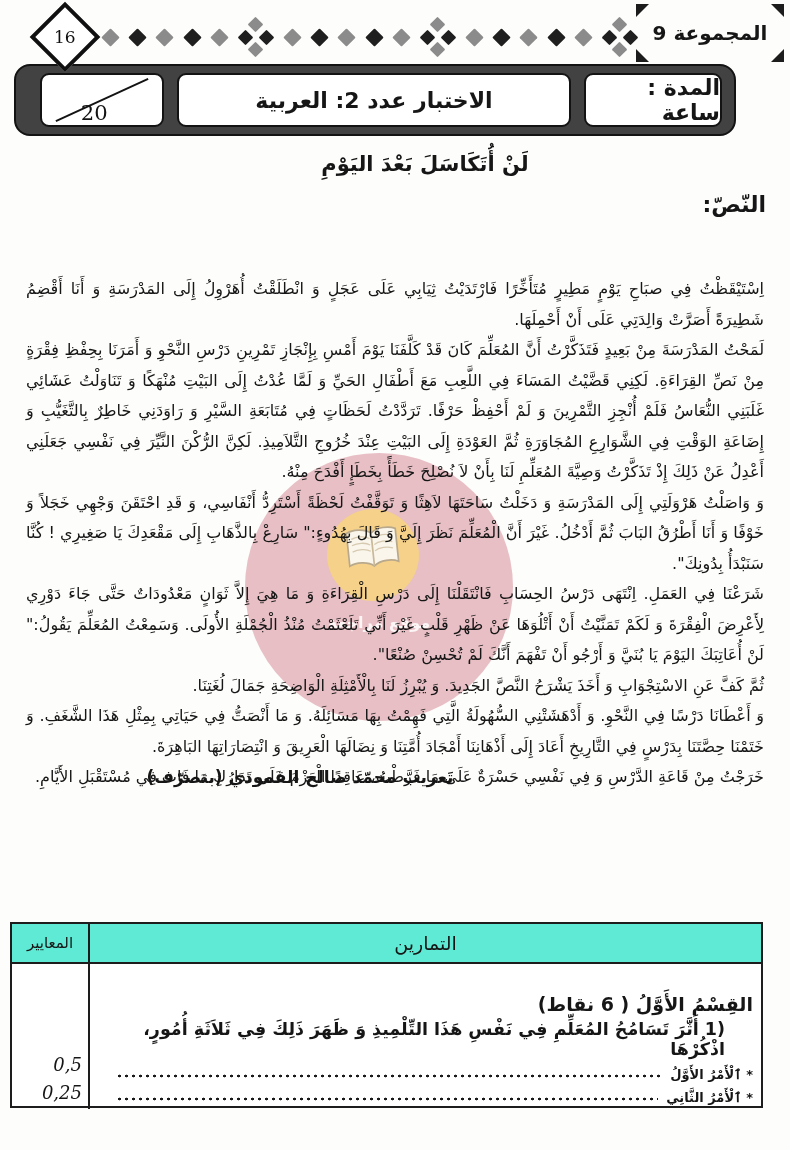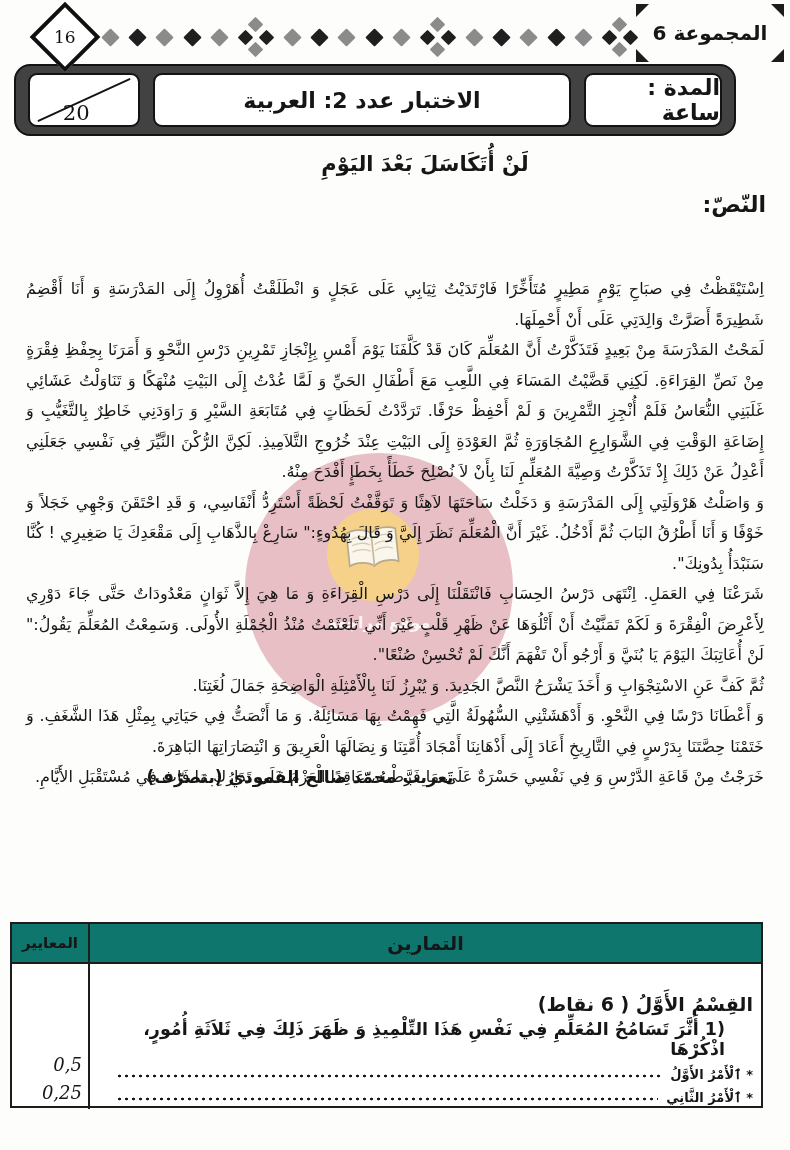--- a/index.html
+++ b/index.html
@@ -53,21 +53,21 @@
     background:#424242;border:2px solid #131313;border-radius:16px;
     box-sizing:border-box;display:flex;align-items:stretch;gap:13px;
     padding:7px 12px;z-index:2;
   }
   .hbox{
     background:#fff;border:2px solid #131313;border-radius:9px;
     box-sizing:border-box;display:flex;align-items:center;justify-content:center;
   }
   .hbox.duration{width:138px;font-weight:bold;font-size:22px;}
   .hbox.title{flex:1;font-weight:bold;font-size:22px;}
-  .hbox.score{width:112px;position:relative;}
+  .hbox.score{width:124px;position:relative;margin-left:12px;}
   .hbox.score svg{display:block;width:100%;height:100%;}
   .hbox.score text{
     font-family:"DejaVu Serif","Liberation Serif",serif;font-size:22px;fill:#131313;
   }
 
   
   .lesson-title{
     position:absolute;top:152px;left:0;width:100%;text-align:center;
     font-weight:bold;font-size:21px;transform:translateX(30px);z-index:1;
   }
@@ -108,22 +108,22 @@
 
   
   .ex-table{
     position:absolute;top:922px;left:10px;width:753px;height:186px;
     box-sizing:border-box;border:2px solid #1d1d1d;background:#fff;
     display:grid;grid-template-columns:1fr 78px;grid-template-rows:40px 1fr;
     z-index:1;
   }
   .cell{box-sizing:border-box;}
   .th{
-    background:#0f766e;border-bottom:2px solid #1d1d1d;
-    display:flex;align-items:center;justify-content:center;font-weight:bold;
+    background:#5eead4;border-bottom:2px solid #1d1d1d;
+    display:flex;align-items:center;justify-content:center;font-weight:normal;
   }
   .th.exercises{font-size:19px;}
   .th.criteria{font-size:15px;border-right:2px solid #1d1d1d;}
   .td.criteria{border-right:2px solid #1d1d1d;position:relative;}
   .crit-val{
     position:absolute;right:6px;direction:ltr;text-align:right;
     font-family:"DejaVu Serif","Liberation Serif",serif;font-size:18px;font-style:italic;
   }
   .crit-val.v1{bottom:34px;}
   .crit-val.v2{bottom:6px;}
@@ -142,21 +142,21 @@
 </head>
 <body>
 
 <div class="page">
 
   <div class="group-label">
     <span class="tri tl"></span>
     <span class="tri bl"></span>
     <span class="tri tr"></span>
     <span class="tri br"></span>
-    <span>المجموعة 6</span>
+    <span>المجموعة 9</span>
   </div>
 
   <div class="diamond-chain" id="diamond-chain">
       <span class="dmd gray"></span>
       <span class="dmd dark"></span>
       <span class="dmd gray"></span>
       <span class="dmd dark"></span>
       <span class="dmd gray"></span>
       <span class="dcluster">
         <span class="dmini cl"></span>

